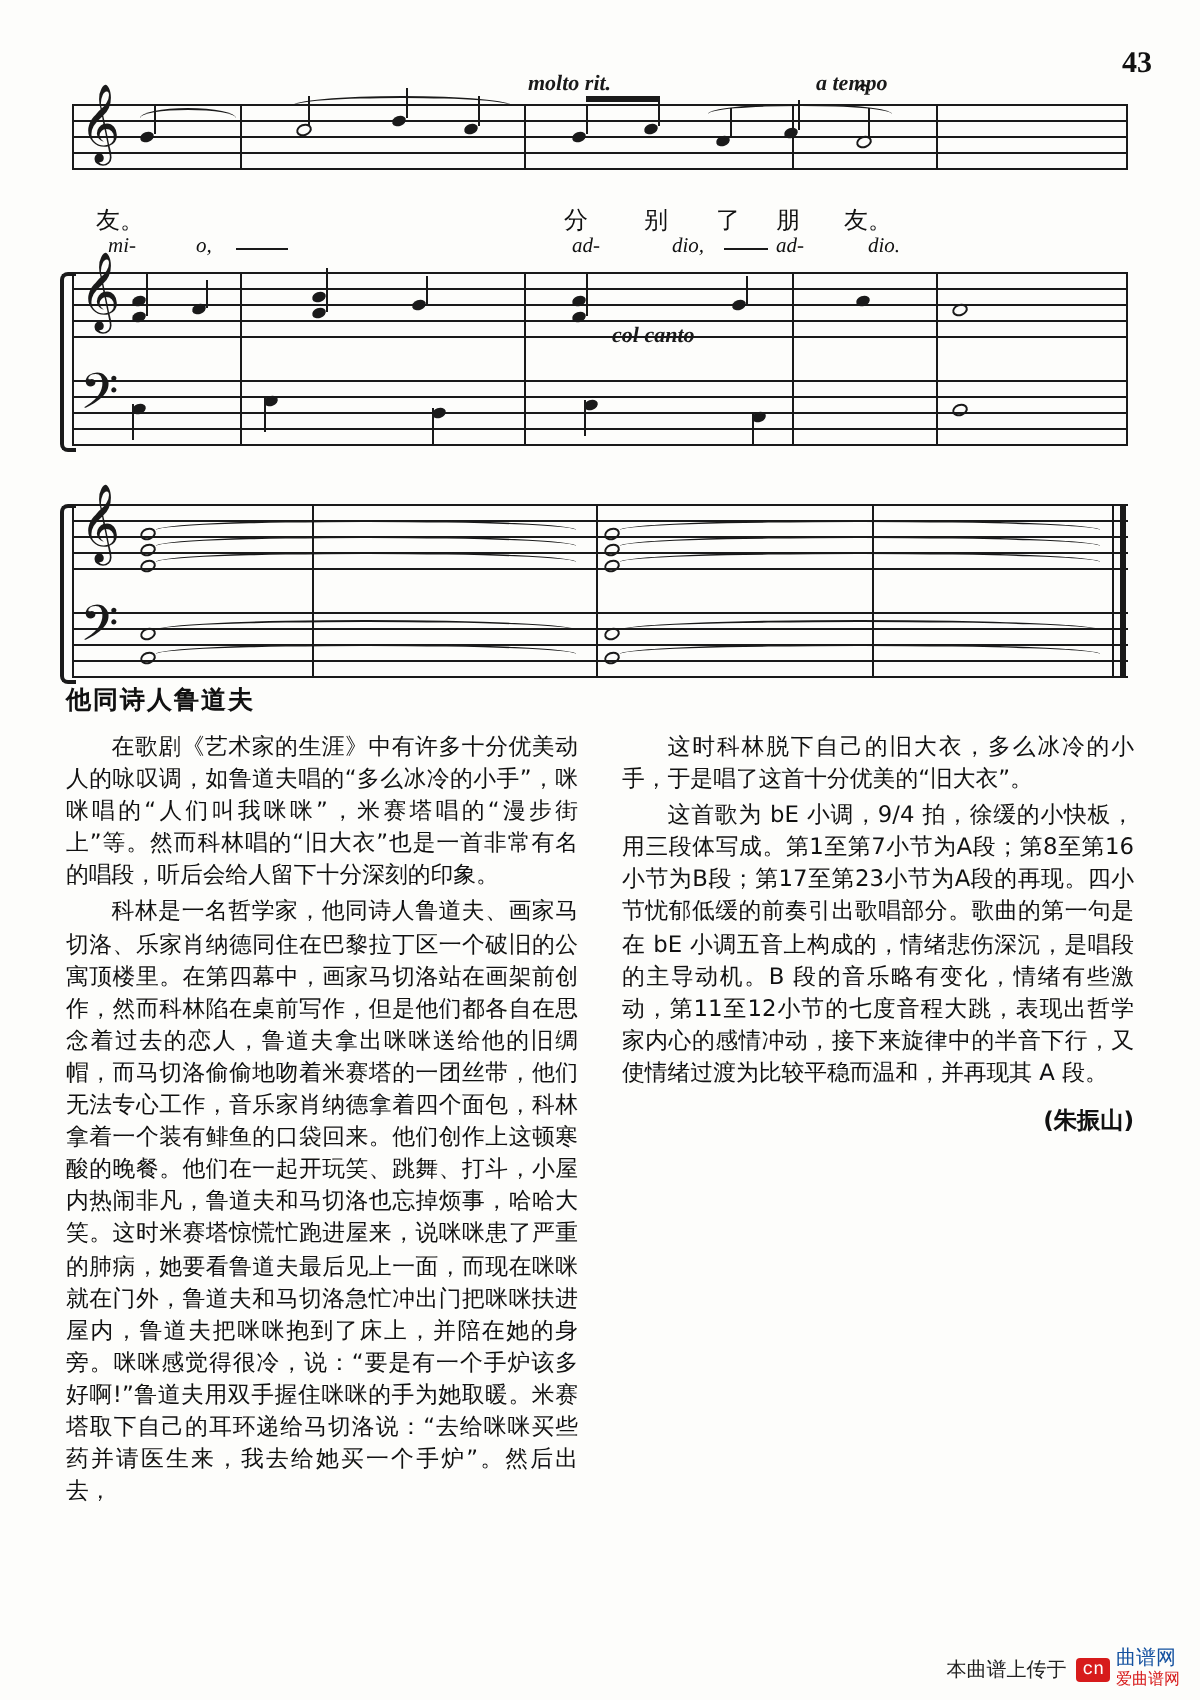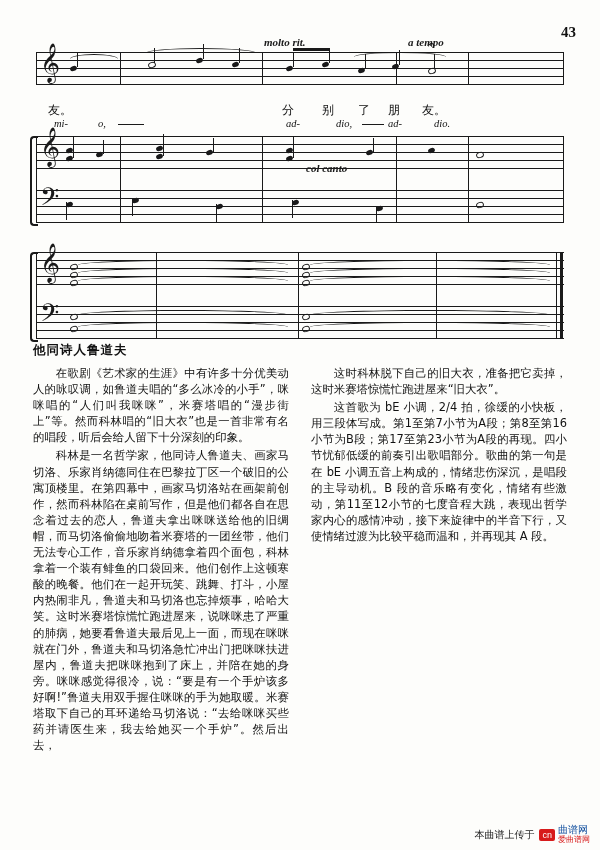--- a/index.html
+++ b/index.html
@@ -200,21 +200,21 @@
     display: flex;
     align-items: center;
     gap: 3px;
   }
   .wm-badge {
     background: #d71b1b;
     color: #fff;
     font-size: 9px;
     padding: 1px 3px;
     border-radius: 2px;
-    font-family: Liberation Sans, sans-serif;
+    font-family: Liberation Mono, monospace;
   }
   .wm-cn {
     color: #1552a0;
     font-size: 10px;
     font-family: "DejaVu Sans", sans-serif;
   }
   .wm-sub {
     color: #d71b1b;
     font-size: 8px;
     font-family: "DejaVu Sans", sans-serif;
@@ -403,22 +403,23 @@
   </div>
 
   <div class="article">
     <div class="article-title">他同诗人鲁道夫</div>
     <div class="cols">
       <div class="col">
         <p>在歌剧《艺术家的生涯》中有许多十分优美动人的咏叹调，如鲁道夫唱的“多么冰冷的小手”，咪咪唱的“人们叫我咪咪”，米赛塔唱的“漫步街上”等。然而科林唱的“旧大衣”也是一首非常有名的唱段，听后会给人留下十分深刻的印象。</p>
         <p>科林是一名哲学家，他同诗人鲁道夫、画家马切洛、乐家肖纳德同住在巴黎拉丁区一个破旧的公寓顶楼里。在第四幕中，画家马切洛站在画架前创作，然而科林陷在桌前写作，但是他们都各自在思念着过去的恋人，鲁道夫拿出咪咪送给他的旧绸帽，而马切洛偷偷地吻着米赛塔的一团丝带，他们无法专心工作，音乐家肖纳德拿着四个面包，科林拿着一个装有鲱鱼的口袋回来。他们创作上这顿寒酸的晚餐。他们在一起开玩笑、跳舞、打斗，小屋内热闹非凡，鲁道夫和马切洛也忘掉烦事，哈哈大笑。这时米赛塔惊慌忙跑进屋来，说咪咪患了严重的肺病，她要看鲁道夫最后见上一面，而现在咪咪就在门外，鲁道夫和马切洛急忙冲出门把咪咪扶进屋内，鲁道夫把咪咪抱到了床上，并陪在她的身旁。咪咪感觉得很冷，说：“要是有一个手炉该多好啊!”鲁道夫用双手握住咪咪的手为她取暖。米赛塔取下自己的耳环递给马切洛说：“去给咪咪买些药并请医生来，我去给她买一个手炉”。然后出去，</p>
       </div>
       <div class="col">
-        <p>这时科林脱下自己的旧大衣，准备把它卖掉，这时米赛塔惊慌忙跑进屋来“旧大衣”。</p>
-        <p>这首歌为 bE 小调，2/4 拍，徐缓的小快板，用三段体写成。第1至第7小节为A段；第8至第16小节为B段；第17至第23小节为A段的再现。四小节忧郁低缓的前奏引出歌唱部分。歌曲的第一句是在 bE 小调五音上构成的，情绪悲伤深沉，是唱段的主导动机。B 段的音乐略有变化，情绪有些激动，第11至12小节的七度音程大跳，表现出哲学家内心的感情冲动，接下来旋律中的半音下行，又使情绪过渡为比较平稳而温和，并再现其 A 段。</p>
+        <p>这时科林脱下自己的旧大衣，多么冰冷的小手，于是唱了这首十分优美的“旧大衣”。</p>
+        <p>这首歌为 bE 小调，9/4 拍，徐缓的小快板，用三段体写成。第1至第7小节为A段；第8至第16小节为B段；第17至第23小节为A段的再现。四小节忧郁低缓的前奏引出歌唱部分。歌曲的第一句是在 bE 小调五音上构成的，情绪悲伤深沉，是唱段的主导动机。B 段的音乐略有变化，情绪有些激动，第11至12小节的七度音程大跳，表现出哲学家内心的感情冲动，接下来旋律中的半音下行，又使情绪过渡为比较平稳而温和，并再现其 A 段。</p>
+        <div class="signature">(朱振山)</div>
       </div>
     </div>
   </div>
 
   <div class="footer">
     <span class="footer-text">本曲谱上传于</span>
     <span class="wm-logo">
       <span class="wm-badge">cn</span>
       <span class="wm-stack">
         <span class="wm-cn">曲谱网</span>

